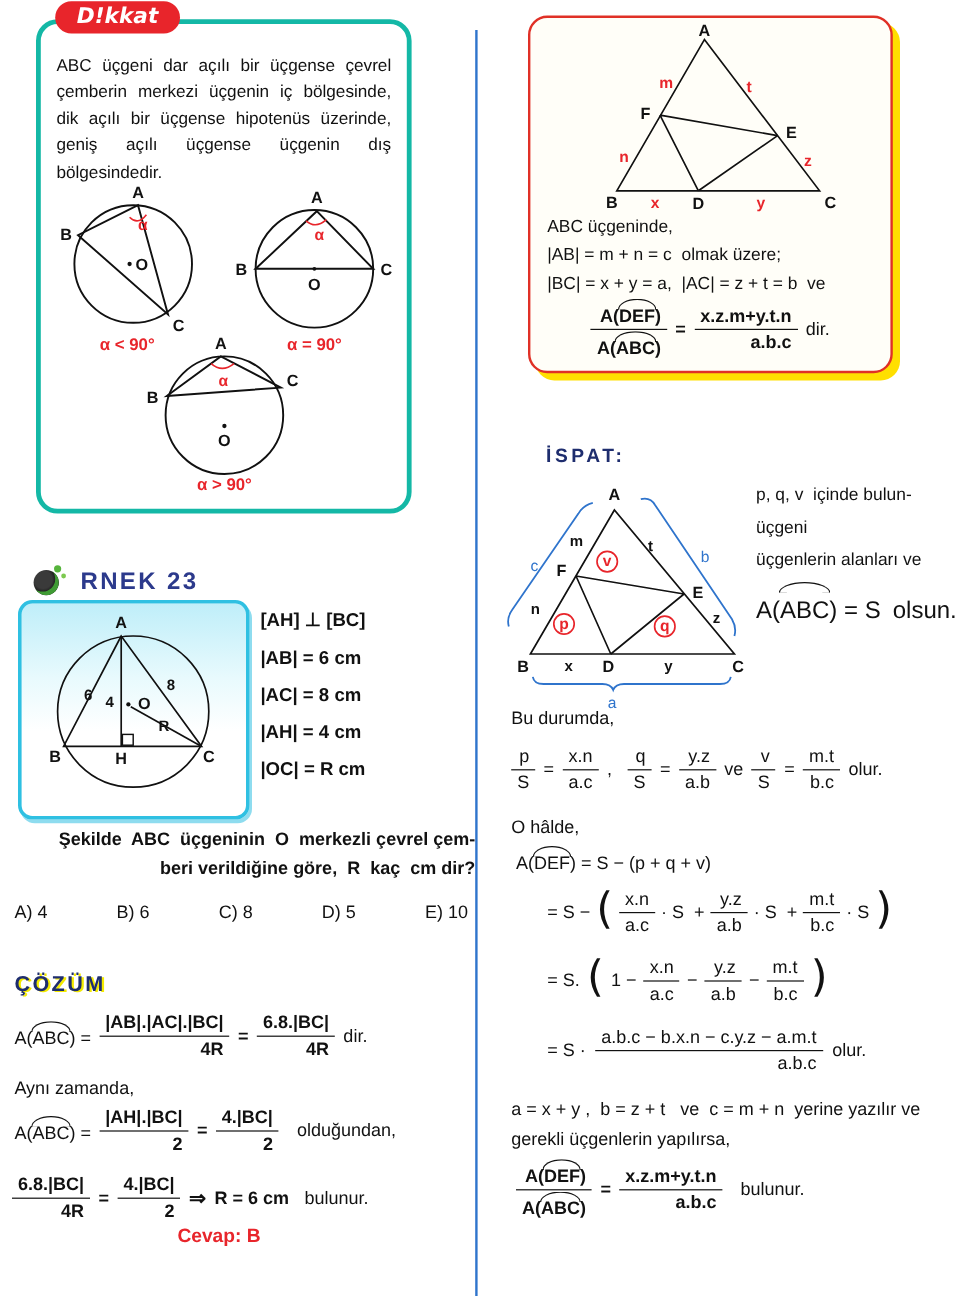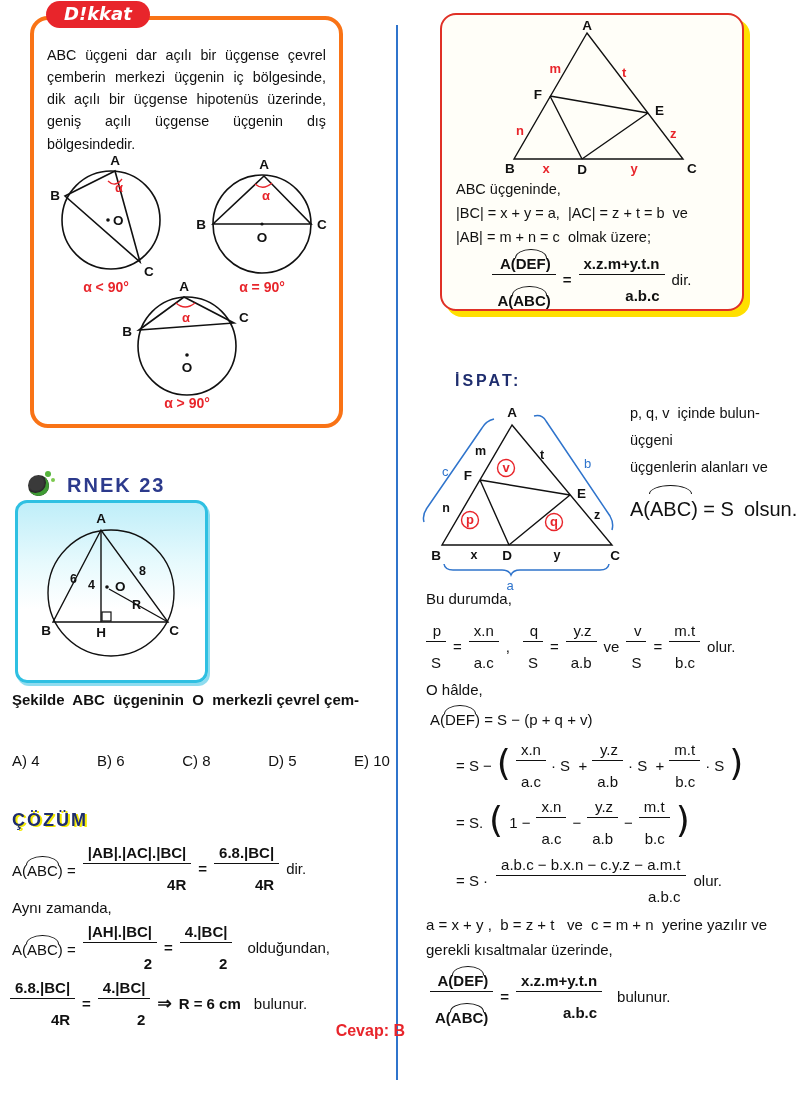--- a/index.html
+++ b/index.html
@@ -3,58 +3,58 @@
 <meta charset="utf-8">
 <style>
   html,body{margin:0;padding:0;background:#fff;}
   #page{position:relative;width:806px;height:1097px;background:#ffffff;
         font-family:"Liberation Sans",sans-serif;color:#111;overflow:hidden;}
   .abs{position:absolute;}
   .t{white-space:pre-wrap;}
   
   .divider{position:absolute;left:396px;top:25px;width:2px;height:1055px;background:#2f74cc;}
   
-  .dikkat{left:30px;top:16px;width:305px;height:404px;border:4px solid #f97316;border-radius:18px;background:#fff;}
+  .dikkat{left:30px;top:16px;width:305px;height:404px;border:4px solid #14b8a6;border-radius:18px;background:#fff;}
   .dikkat-pill{position:absolute;top:-19px;left:12px;background:#e8252b;color:#fff;padding:2px 18px 4px;
                border-radius:15px;font-size:18px;font-weight:bold;font-style:italic;font-family:"DejaVu Sans",sans-serif;}
   .dikkat-body{margin:24px 13px 0 13px;font-size:14.3px;line-height:1.55;text-align:justify;}
   
   .ornek-h{left:28px;top:474px;display:flex;align-items:center;gap:18px;}
   .ornek-icon{width:21px;height:21px;border-radius:50%;position:relative;
               background:radial-gradient(circle at 38% 38%,#3a3a3a 40%,#000 75%);
               box-shadow:inset -3px -3px 0 #3f9b34;}
   .ornek-icon::before{content:"";position:absolute;top:-4px;right:-2px;width:6px;height:6px;border-radius:50%;background:#56b43c;}
   .ornek-icon::after{content:"";position:absolute;top:3px;right:-6px;width:4px;height:4px;border-radius:50%;background:#7cc94f;}
   .ornek-label{color:#2c3a8c;font-weight:bold;font-size:20px;letter-spacing:2px;}
   .cozum-h{left:12px;top:810px;color:#1e2d6e;font-weight:bold;font-size:18px;letter-spacing:2px;
            text-shadow:2px 1px 0 #f3ea00;}
   .ispat-h{left:455px;top:372px;color:#1e2d6e;font-weight:bold;font-size:16px;letter-spacing:3px;}
   
   .exbox{left:15px;top:500px;width:187px;height:177px;border:3px solid #2fc0e2;border-radius:12px;
          background:linear-gradient(180deg,#bfeef9 0%,#e8fafd 35%,#ffffff 60%);box-shadow:2px 3px 0 #8edcef;}
   .given{left:217px;top:508px;font-size:15.5px;font-weight:bold;}
   .given div{margin-bottom:13px;}
-  .question{left:12px;top:688px;width:384px;font-size:15px;font-weight:bold;line-height:1.6;}
+  .question{left:12px;top:688px;width:384px;font-size:15px;font-weight:bold;line-height:1.6;text-align:right;}
   .choices{left:12px;top:752px;width:378px;display:flex;justify-content:space-between;font-size:15px;}
   
   .ybox{left:440px;top:13px;width:300px;height:294px;border:2px solid #e03026;border-radius:16px;
         background:#fffef8;box-shadow:6px 6px 0 #ffdf00;}
   .ybox-lines{position:absolute;left:14px;top:163px;font-size:14.5px;line-height:1.65;}
   
   .frow{display:flex;align-items:center;font-size:15px;font-weight:bold;gap:7px;}
   .frow.nb{font-weight:normal;}
   .frac{display:inline-block;text-align:right;vertical-align:middle;}
   .frac .num{display:block;padding:1px 5px 2px;}
-  .frac .den{display:block;border-top:1.7px solid #111;padding:12px 5px 0;}
+  .frac .den{display:block;border-top:1.7px solid #111;padding:2px 5px 0;}
   .hat{position:relative;display:inline-block;margin-top:5px;}
   .hat::before{content:"";position:absolute;left:-1px;right:-1px;top:-6px;height:8px;
                border:1.6px solid #111;border-bottom:none;border-radius:50% 50% 0 0/100% 100% 0 0;}
   .bigp{font-size:36px;font-weight:normal;line-height:0.8;font-family:"DejaVu Sans",sans-serif;transform:translateY(-2px);}
   .prose{font-size:15px;}
-  .cevap{left:0px;top:1022px;width:365px;text-align:right;color:#e8252b;font-weight:bold;font-size:16px;margin-left:40px;}
+  .cevap{left:0px;top:1022px;width:365px;text-align:center;color:#e8252b;font-weight:bold;font-size:16px;}
   .side-text{left:630px;top:400px;width:170px;font-size:14.5px;line-height:1.85;}
   
   text{font-family:"Liberation Sans",sans-serif;}
   .svgl{font-size:13.5px;font-weight:bold;fill:#111;}
   .svgs{font-size:12.5px;font-weight:bold;fill:#111;}
   .svgr{font-size:13px;font-weight:bold;fill:#e8252b;}
   .svgb{font-size:13px;fill:#2f74cc;}
   .cap{font-size:14px;font-weight:bold;fill:#e8252b;}
   .ln{stroke:#111;stroke-width:1.6;fill:none;}
   .lnt{stroke:#111;stroke-width:1.4;fill:none;}
@@ -120,22 +120,22 @@
       <text class="svgl" x="213" y="96">E</text>
       <text class="svgr" x="119" y="54" text-anchor="end">m</text>
       <text class="svgr" x="180" y="58">t</text>
       <text class="svgr" x="82" y="116" text-anchor="end">n</text>
       <text class="svgr" x="228" y="119">z</text>
       <text class="svgr" x="104" y="154" text-anchor="middle">x</text>
       <text class="svgr" x="192" y="154" text-anchor="middle">y</text>
     </svg>
     <div class="ybox-lines">
       <div class="t">ABC üçgeninde,</div>
+      <div class="t">|AB| = m + n = c  olmak üzere;</div>
       <div class="t">|BC| = x + y = a,  |AC| = z + t = b  ve</div>
-      <div class="t">|AB| = m + n = c  olmak üzere;</div>
     </div>
     <div class="abs frow" style="left:0;top:234px;width:300px;justify-content:center;">
       <span class="frac">
         <span class="num"><span>A(</span><span class="hat">DEF</span><span>)</span></span>
         <span class="den"><span>A(</span><span class="hat">ABC</span><span>)</span></span>
       </span>
       <span>=</span>
       <span class="frac">
         <span class="num">x.z.m+y.t.n</span>
         <span class="den">a.b.c</span>
@@ -162,23 +162,31 @@
       <text class="svgl" x="156" y="132" text-anchor="middle">C</text>
       <text class="svgl" x="83" y="134" text-anchor="middle">H</text>
       <text class="svgl" x="97" y="88">O</text>
       <text class="svgs" x="52" y="80">6</text>
       <text class="svgs" x="70" y="86">4</text>
       <text class="svgs" x="121" y="72">8</text>
       <text class="svgs" x="114" y="106">R</text>
     </svg>
   </div>
 
+  <div class="abs given">
+    <div class="t">[AH] ⊥ [BC]</div>
+    <div class="t">|AB| = 6 cm</div>
+    <div class="t">|AC| = 8 cm</div>
+    <div class="t">|AH| = 4 cm</div>
+    <div class="t">|OC| = R cm</div>
+  </div>
 
   <div class="abs question">
     <div class="t">Şekilde  ABC  üçgeninin  O  merkezli çevrel çem-</div>
+    <div class="t">beri verildiğine göre,  R  kaç  cm dir?</div>
   </div>
 
   <div class="abs choices">
     <span class="t">A) 4</span>
     <span class="t">B) 6</span>
     <span class="t">C) 8</span>
     <span class="t">D) 5</span>
     <span class="t">E) 10</span>
   </div>
 
@@ -357,21 +365,21 @@
   <div class="abs frow nb" style="left:456px;top:855px;gap:8px;">
     <span class="t">= S ·</span>
     <span class="frac">
         <span class="num">a.b.c − b.x.n − c.y.z − a.m.t</span>
         <span class="den">a.b.c</span>
       </span>
     <span class="t">olur.</span>
   </div>
 
   <div class="abs prose t" style="left:426px;top:916px;">a = x + y ,  b = z + t   ve  c = m + n  yerine yazılır ve</div>
-  <div class="abs prose t" style="left:426px;top:941px;">gerekli kısaltmalar üzerinde,</div>
+  <div class="abs prose t" style="left:426px;top:941px;">gerekli üçgenlerin yapılırsa,</div>
 
   <div class="abs frow" style="left:430px;top:966px;">
     <span class="frac">
       <span class="num"><span>A(</span><span class="hat">DEF</span><span>)</span></span>
       <span class="den"><span>A(</span><span class="hat">ABC</span><span>)</span></span>
     </span>
     <span>=</span>
     <span class="frac">
         <span class="num">x.z.m+y.t.n</span>
         <span class="den">a.b.c</span>

